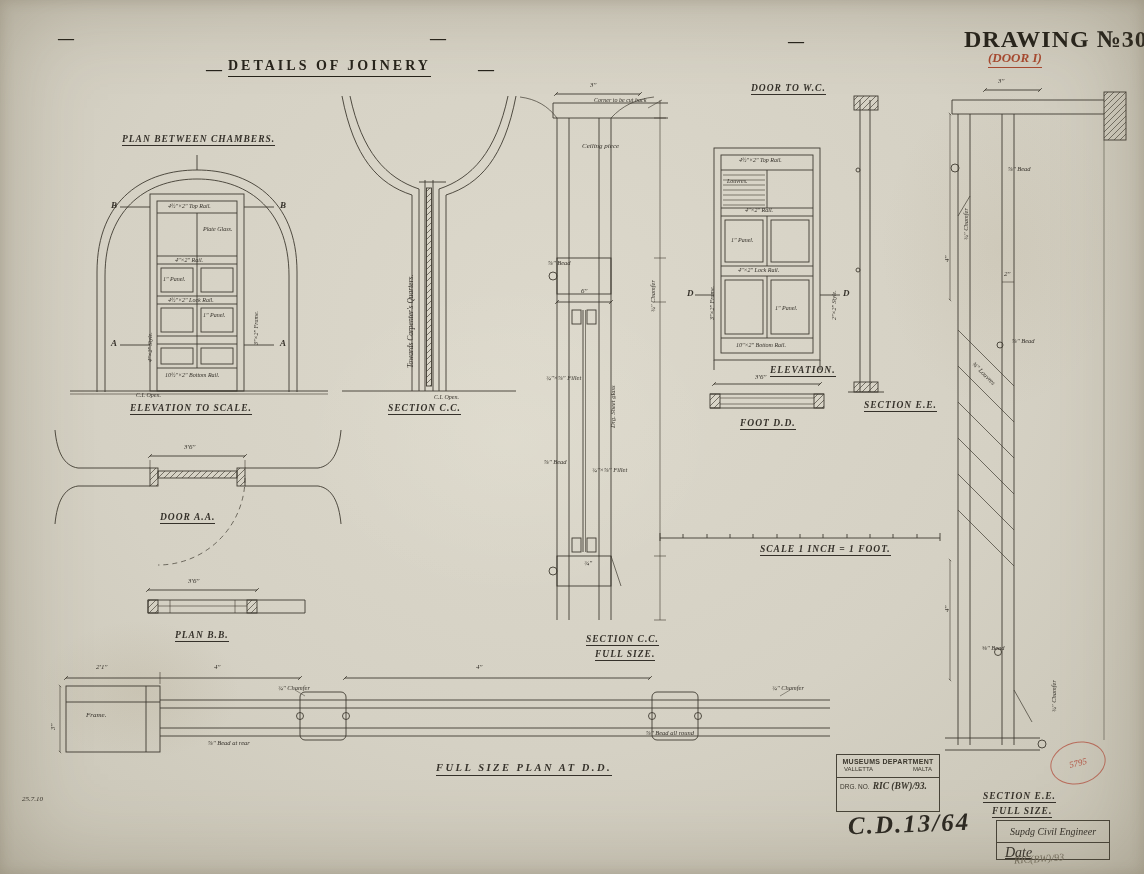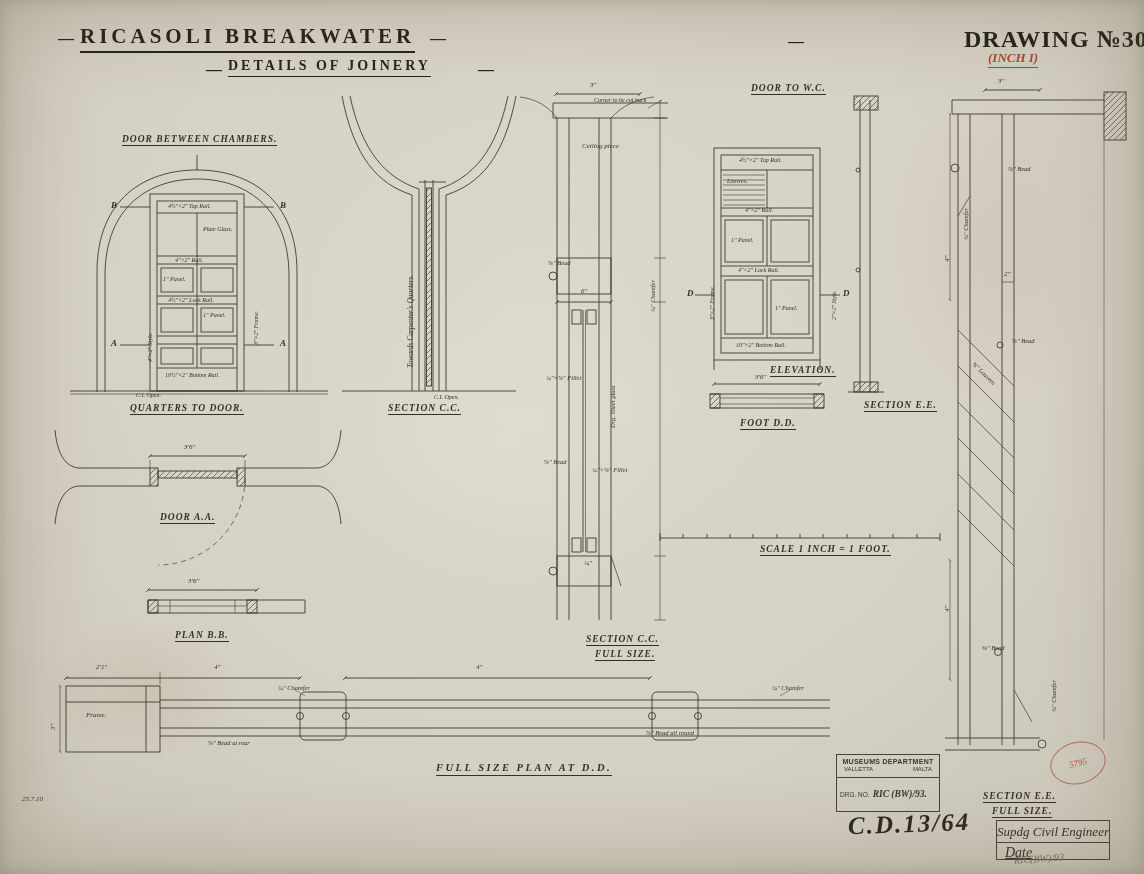--- a/index.html
+++ b/index.html
@@ -28,24 +28,24 @@
   #details{left:228px;top:58px;font-size:14px;letter-spacing:3px;border-bottom:1.6px solid #26231b;padding-bottom:2px;}
   #drawingno{left:964px;top:26px;font-size:24px;letter-spacing:1px;}
   #sheetno{left:988px;top:50px;font-size:13px;font-style:italic;color:#a84a30;border-bottom:1.4px solid #a84a30;padding-bottom:1px;position:absolute;font-family:"Liberation Serif",serif;font-weight:bold;white-space:nowrap;}
   .dash{position:absolute;font-family:"Liberation Serif",serif;font-weight:bold;font-size:16px;color:#26231b;}
 
   .stampbox{position:absolute;left:836px;top:754px;width:104px;height:58px;border:1.5px solid #474338;color:#3b372d;box-sizing:border-box;}
   .stamp-dept{font-family:"Liberation Sans",sans-serif;font-size:7px;font-weight:bold;text-align:center;margin-top:3px;letter-spacing:.3px;}
   .stamp-cities{display:flex;justify-content:space-between;padding:1px 7px 0;font-family:"Liberation Sans",sans-serif;font-size:6px;}
   .stamp-drgrow{border-top:1px solid #474338;margin-top:5px;padding:3px 3px 0;display:flex;align-items:baseline;gap:3px;}
   .stamp-drglabel{font-family:"Liberation Sans",sans-serif;font-size:6.5px;}
-  .stamp-drgno{font-family:"Liberation Serif",serif;font-style:italic;font-size:9.5px;font-weight:bold;margin-top:8px;}
+  .stamp-drgno{font-family:"Liberation Serif",serif;font-style:italic;font-size:9.5px;font-weight:bold;}
   .cdnum{position:absolute;left:848px;top:810px;font:italic bold 25px "Liberation Serif",serif;color:#2c2922;transform:rotate(-2deg);letter-spacing:2px;}
   .engbox{position:absolute;left:996px;top:820px;width:114px;height:40px;border:1.2px solid #474338;color:#35312a;font-family:"Liberation Serif",serif;font-style:italic;box-sizing:border-box;}
-  .engrow1{height:21px;border-bottom:1px solid #474338;font-size:13px;display:flex;align-items:center;justify-content:center;}
+  .engrow1{height:21px;border-bottom:1px solid #474338;font-size:10px;display:flex;align-items:center;justify-content:center;}
   .engrow2{font-size:14px;padding:2px 0 0 8px;text-decoration:underline;}
   .redstamp{position:absolute;left:1050px;top:742px;width:54px;height:40px;border:1.6px solid rgba(178,70,52,.7);border-radius:50%;transform:rotate(-14deg);display:flex;align-items:center;justify-content:center;color:rgba(178,70,52,.88);font:italic 9px "Liberation Serif",serif;}
   .pencil{position:absolute;left:1014px;top:853px;font:italic 10px "Liberation Serif",serif;color:#76705f;transform:rotate(-4deg);}
 </style>
 </head>
 <body>
 
 <div id="sheet">
   <div class="stain" id="st1"></div>
   <div class="stain" id="st2"></div>
@@ -258,31 +258,30 @@
         <circle cx="346" cy="716" r="3.5"></circle>
       <rect x="652" y="692" width="46" height="48" rx="5"></rect>
       <circle cx="652" cy="716" r="3.5"></circle>
         <circle cx="698" cy="716" r="3.5"></circle>
       <line x1="295" y1="690" x2="305" y2="696" stroke-width="0.5"></line>
       <line x1="790" y1="690" x2="780" y2="696" stroke-width="0.5"></line>
     </g>
   </svg>
 
   <span class="dash" style="left:58px;top:30px">—</span>
-  <span class="ht" id="title">RICASOLI  BREAKWATER</span>
   <span class="dash" style="left:430px;top:30px">—</span>
   <span class="dash" style="left:788px;top:33px">—</span>
   <span class="ht" id="drawingno">DRAWING №300</span>
-  <span id="sheetno">(INCH I)</span>
+  <span id="sheetno">(DOOR I)</span>
   <span class="dash" style="left:206px;top:61px">—</span>
   <span class="ht" id="details">DETAILS  OF  JOINERY</span>
   <span class="dash" style="left:478px;top:61px">—</span>
 
-  <span class="t cap" style="left:122px;top:134px">DOOR BETWEEN CHAMBERS.</span>
-  <span class="t cap" style="left:130px;top:403px">QUARTERS TO DOOR.</span>
+  <span class="t cap" style="left:122px;top:134px">PLAN BETWEEN CHAMBERS.</span>
+  <span class="t cap" style="left:130px;top:403px">ELEVATION TO SCALE.</span>
   <span class="t cap" style="left:388px;top:403px">SECTION C.C.</span>
   <span class="t s75 rot" style="left:407px;top:368px">Towards Carpenter's Quarters.</span>
   <span class="t mk" style="left:111px;top:201px">B</span>
   <span class="t mk" style="left:280px;top:201px">B</span>
   <span class="t mk" style="left:111px;top:339px">A</span>
   <span class="t mk" style="left:280px;top:339px">A</span>
   <span class="t s6" style="left:168px;top:203px">4½″×2″ Top Rail.</span>
   <span class="t s6" style="left:203px;top:226px">Plate Glass.</span>
   <span class="t s6" style="left:175px;top:257px">4″×2″ Rail.</span>
   <span class="t s6" style="left:163px;top:276px">1″ Panel.</span>

